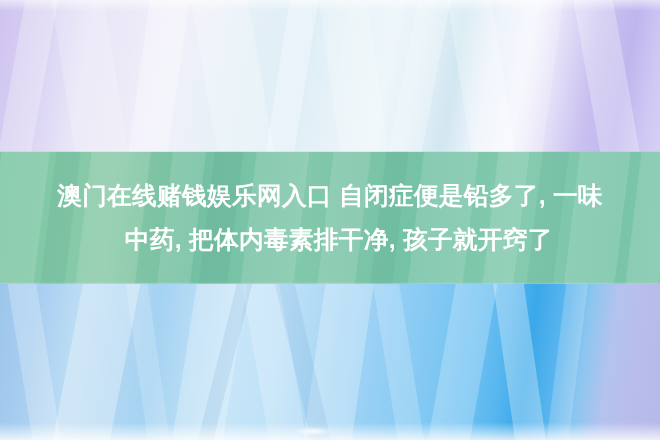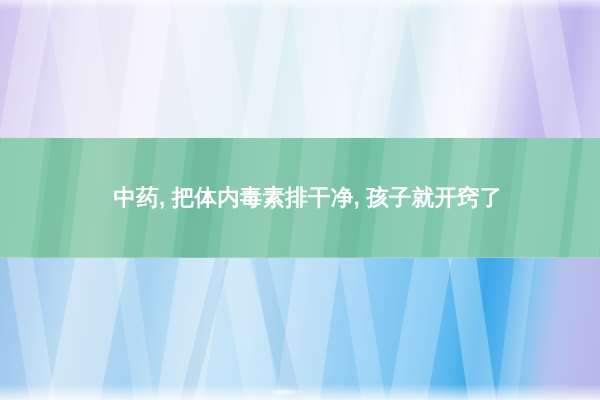--- a/index.html
+++ b/index.html
@@ -224,18 +224,19 @@
       <i class="dk" style="left:344px; width:20px;"></i>
       <i style="left:378px; width:50px;"></i>
       <i style="left:446px; width:28px;"></i>
       <i class="dk" style="left:486px; width:24px;"></i>
       <i style="left:520px; width:46px;"></i>
       <i style="left:576px; width:30px;"></i>
     </div>
   </div>
 
   <div class="headline">
+    <div class="headline-line line-1">澳门在线赌钱娱乐网入口 自闭症便是铅多了, 一味</div>
     <div class="headline-line line-2">中药, 把体内毒素排干净, 孩子就开窍了</div>
   </div>
 
   <div class="artifact"></div>
 
 </div>
 
 </body></html>

